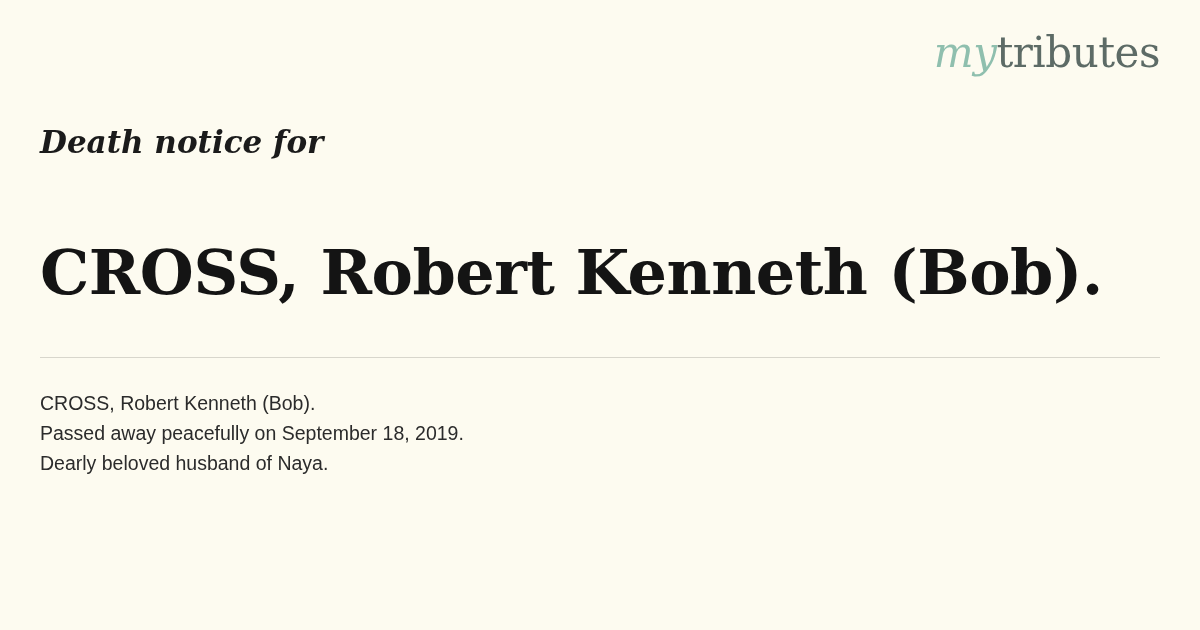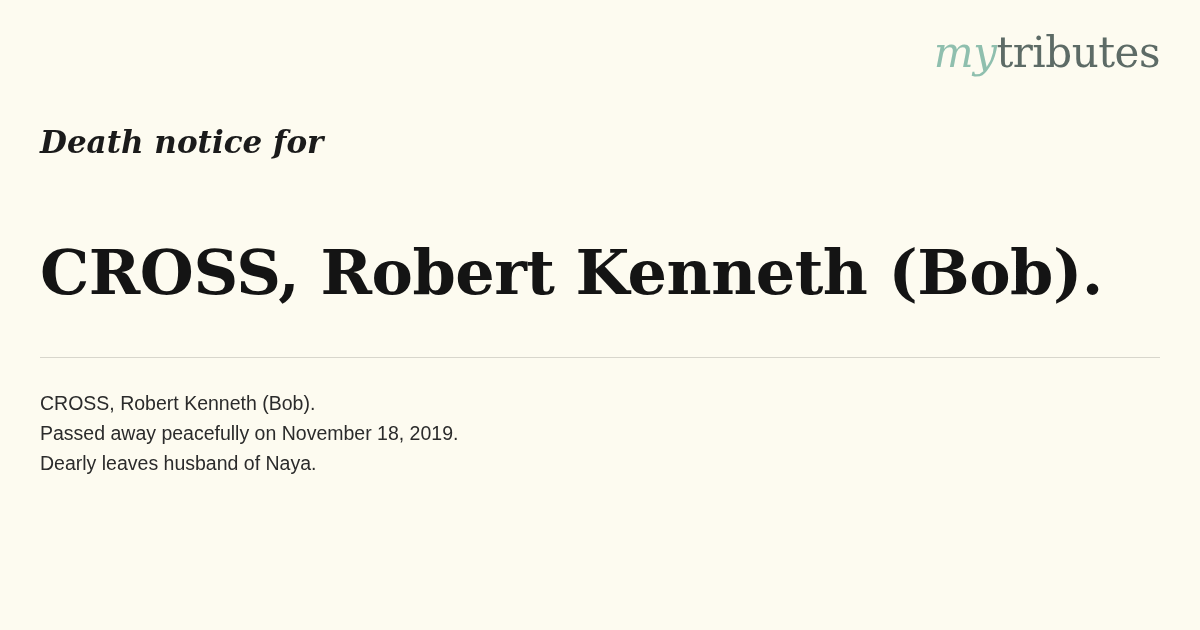--- a/index.html
+++ b/index.html
@@ -98,17 +98,17 @@
   </div>
 
   <div class="kicker">Death notice for</div>
 
   <h1 class="headline">CROSS, Robert Kenneth (Bob).</h1>
 
   <div class="divider"></div>
 
   <div class="body-text">
     <span class="line">CROSS, Robert Kenneth (Bob).</span>
-    <span class="line">Passed away peacefully on November 18, 2019.</span>
-    <span class="line">Dearly leaves husband of Naya.</span>
+    <span class="line">Passed away peacefully on September 18, 2019.</span>
+    <span class="line">Dearly beloved husband of Naya.</span>
   </div>
 
 </div>
 
 </body></html>

